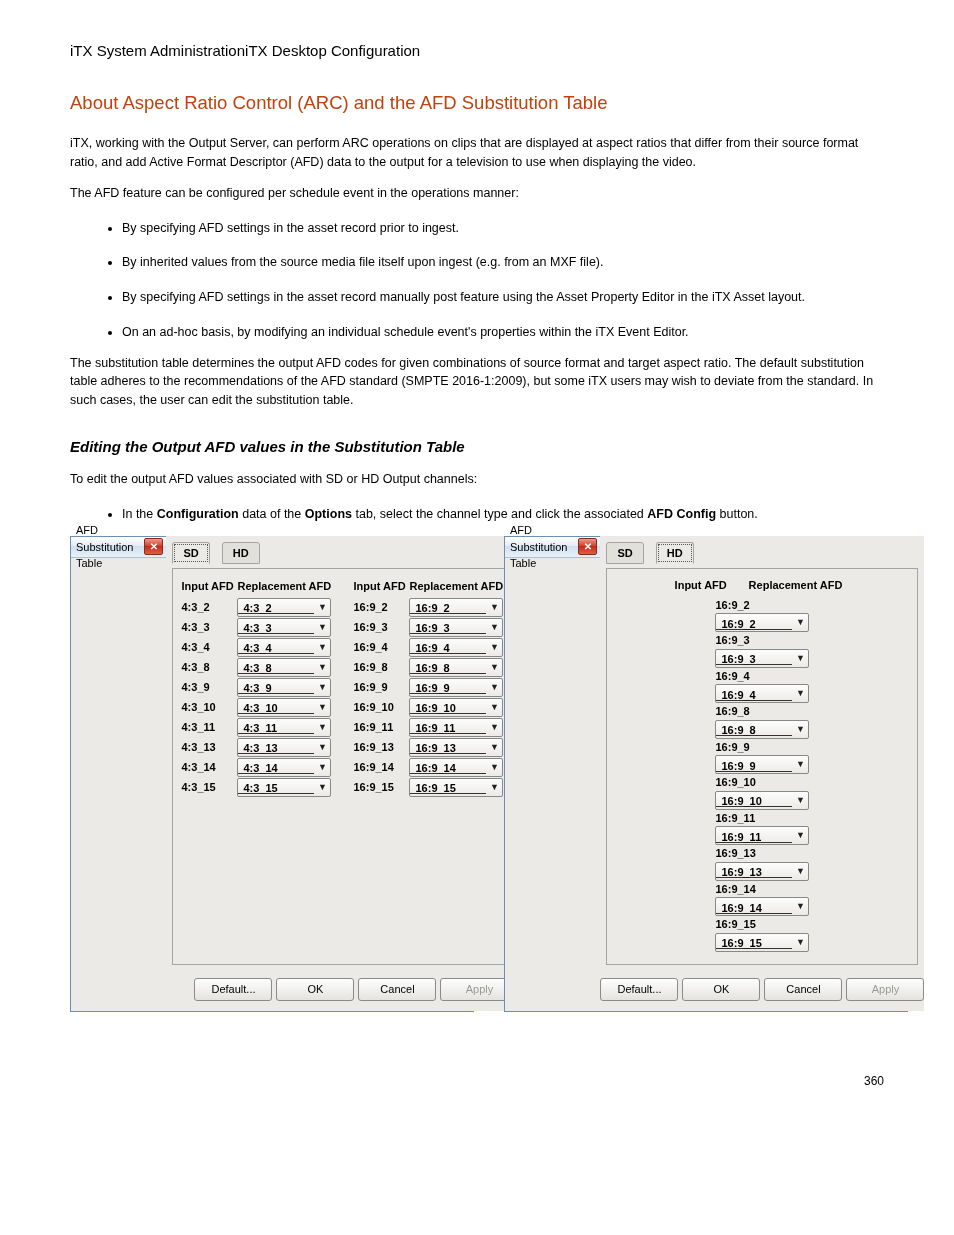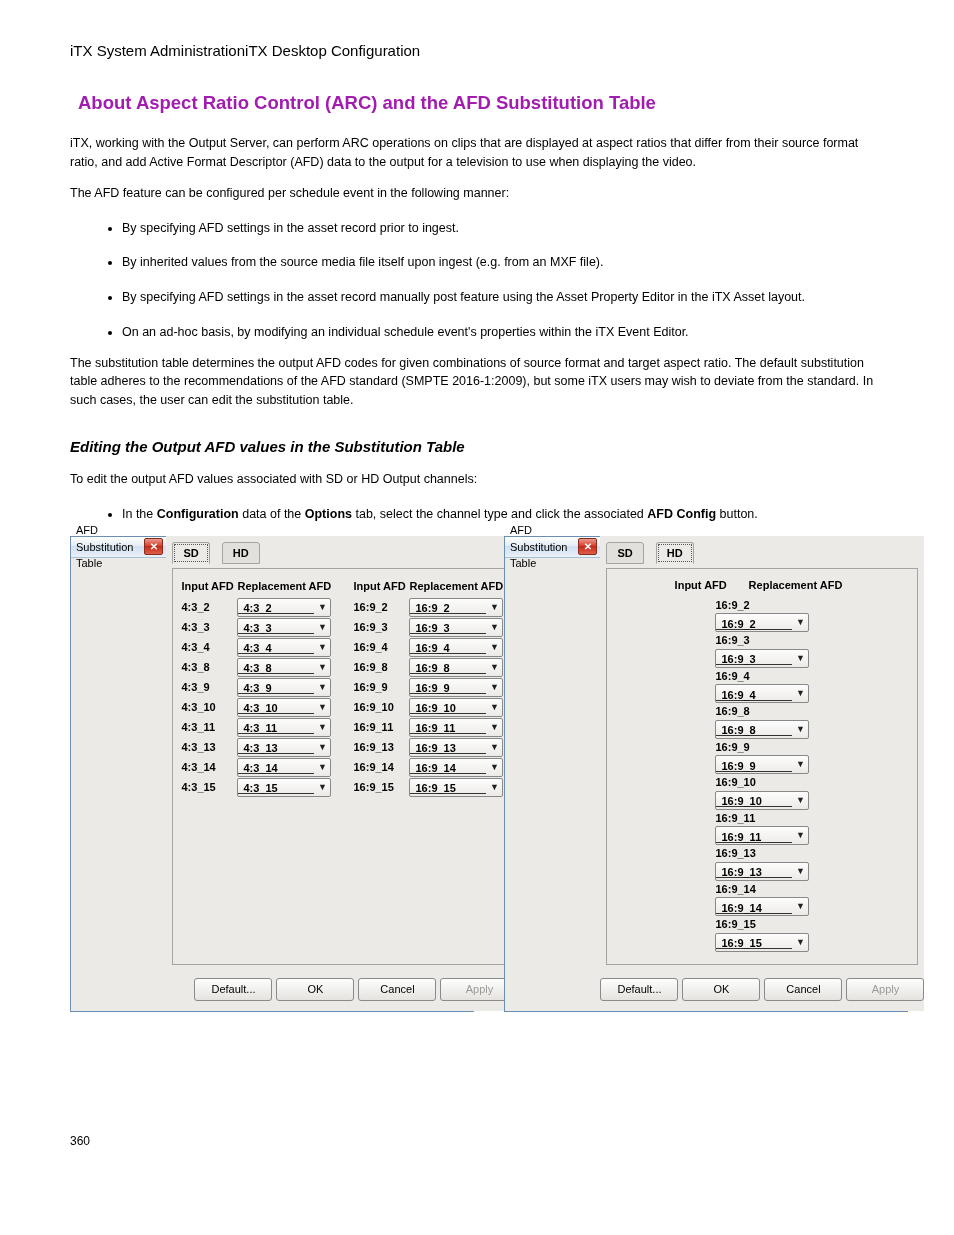--- a/index.html
+++ b/index.html
@@ -14,23 +14,23 @@
   }
   .page-header {
     display: flex;
     justify-content: flex-start;
     font-size: 15px;
     color: #000;
     margin-bottom: 26px;
   }
   h1 {
     font-size: 18.5px;
-    font-weight: bold;
-    margin: 0 0 18px 8px;
-    color: #a21caf;
+    font-weight: normal;
+    margin: 0 0 18px 0;
+    color: #c2410c;
   }
   .para { margin: 0 0 12px 0; font-size: 12.5px; }
   ul.bullets {
     list-style: disc;
     margin: 0 0 12px 0;
     padding-left: 52px;
   }
   ul.bullets li { margin-bottom: 12px; margin-top: 16px; }
   h2 {
     font-size: 15px;
@@ -153,34 +153,34 @@
     font-size: 11px;
     background: linear-gradient(#fefefe,#e4e3df);
     border: 1px solid #8a8a8a;
     border-radius: 3px;
     display:flex; align-items:center; justify-content:center;
   }
   .btn.disabled { color:#9a9a96; }
   .center-col { display:flex; flex-direction:column; align-items:center; width:100%; }
   .center-col .hdr-row { display:flex; gap: 18px; margin-left: -8px; }
   .hdr-row .hdr1 { width:56px; text-align:left; }
-  .page-num { text-align:left; font-size: 12px; margin-top: 120px; }
+  .page-num { text-align:right; font-size: 12px; margin-top: 60px; }
 </style>
 </head>
 <body>
 
 <div class="page-header">
   <span>iTX System Administration</span>
   <span>iTX Desktop Configuration</span>
 </div>
 
 <h1>About Aspect Ratio Control (ARC) and the AFD Substitution Table</h1>
 
 <p class="para">iTX, working with the Output Server, can perform ARC operations on clips that are displayed at aspect ratios that differ from their source format ratio, and add Active Format Descriptor (AFD) data to the output for a television to use when displaying the video.</p>
-<p class="para">The AFD feature can be configured per schedule event in the following manner:</p>
+<p class="para">The AFD feature can be configured per schedule event in the operations manner:</p>
 
 <ul class="bullets">
   <li>By specifying AFD settings in the asset record prior to ingest.</li>
   <li>By inherited values from the source media file itself upon ingest (e.g. from an MXF file).</li>
   <li>By specifying AFD settings in the asset record manually post feature using the Asset Property Editor in the iTX Asset layout.</li>
   <li>On an ad-hoc basis, by modifying an individual schedule event's properties within the iTX Event Editor.</li>
 </ul>
 
 <p class="para">The substitution table determines the output AFD codes for given combinations of source format and target aspect ratio. The default substitution table adheres to the recommendations of the AFD standard (SMPTE 2016-1:2009), but some iTX users may wish to deviate from the standard. In such cases, the user can edit the substitution table.</p>
 

